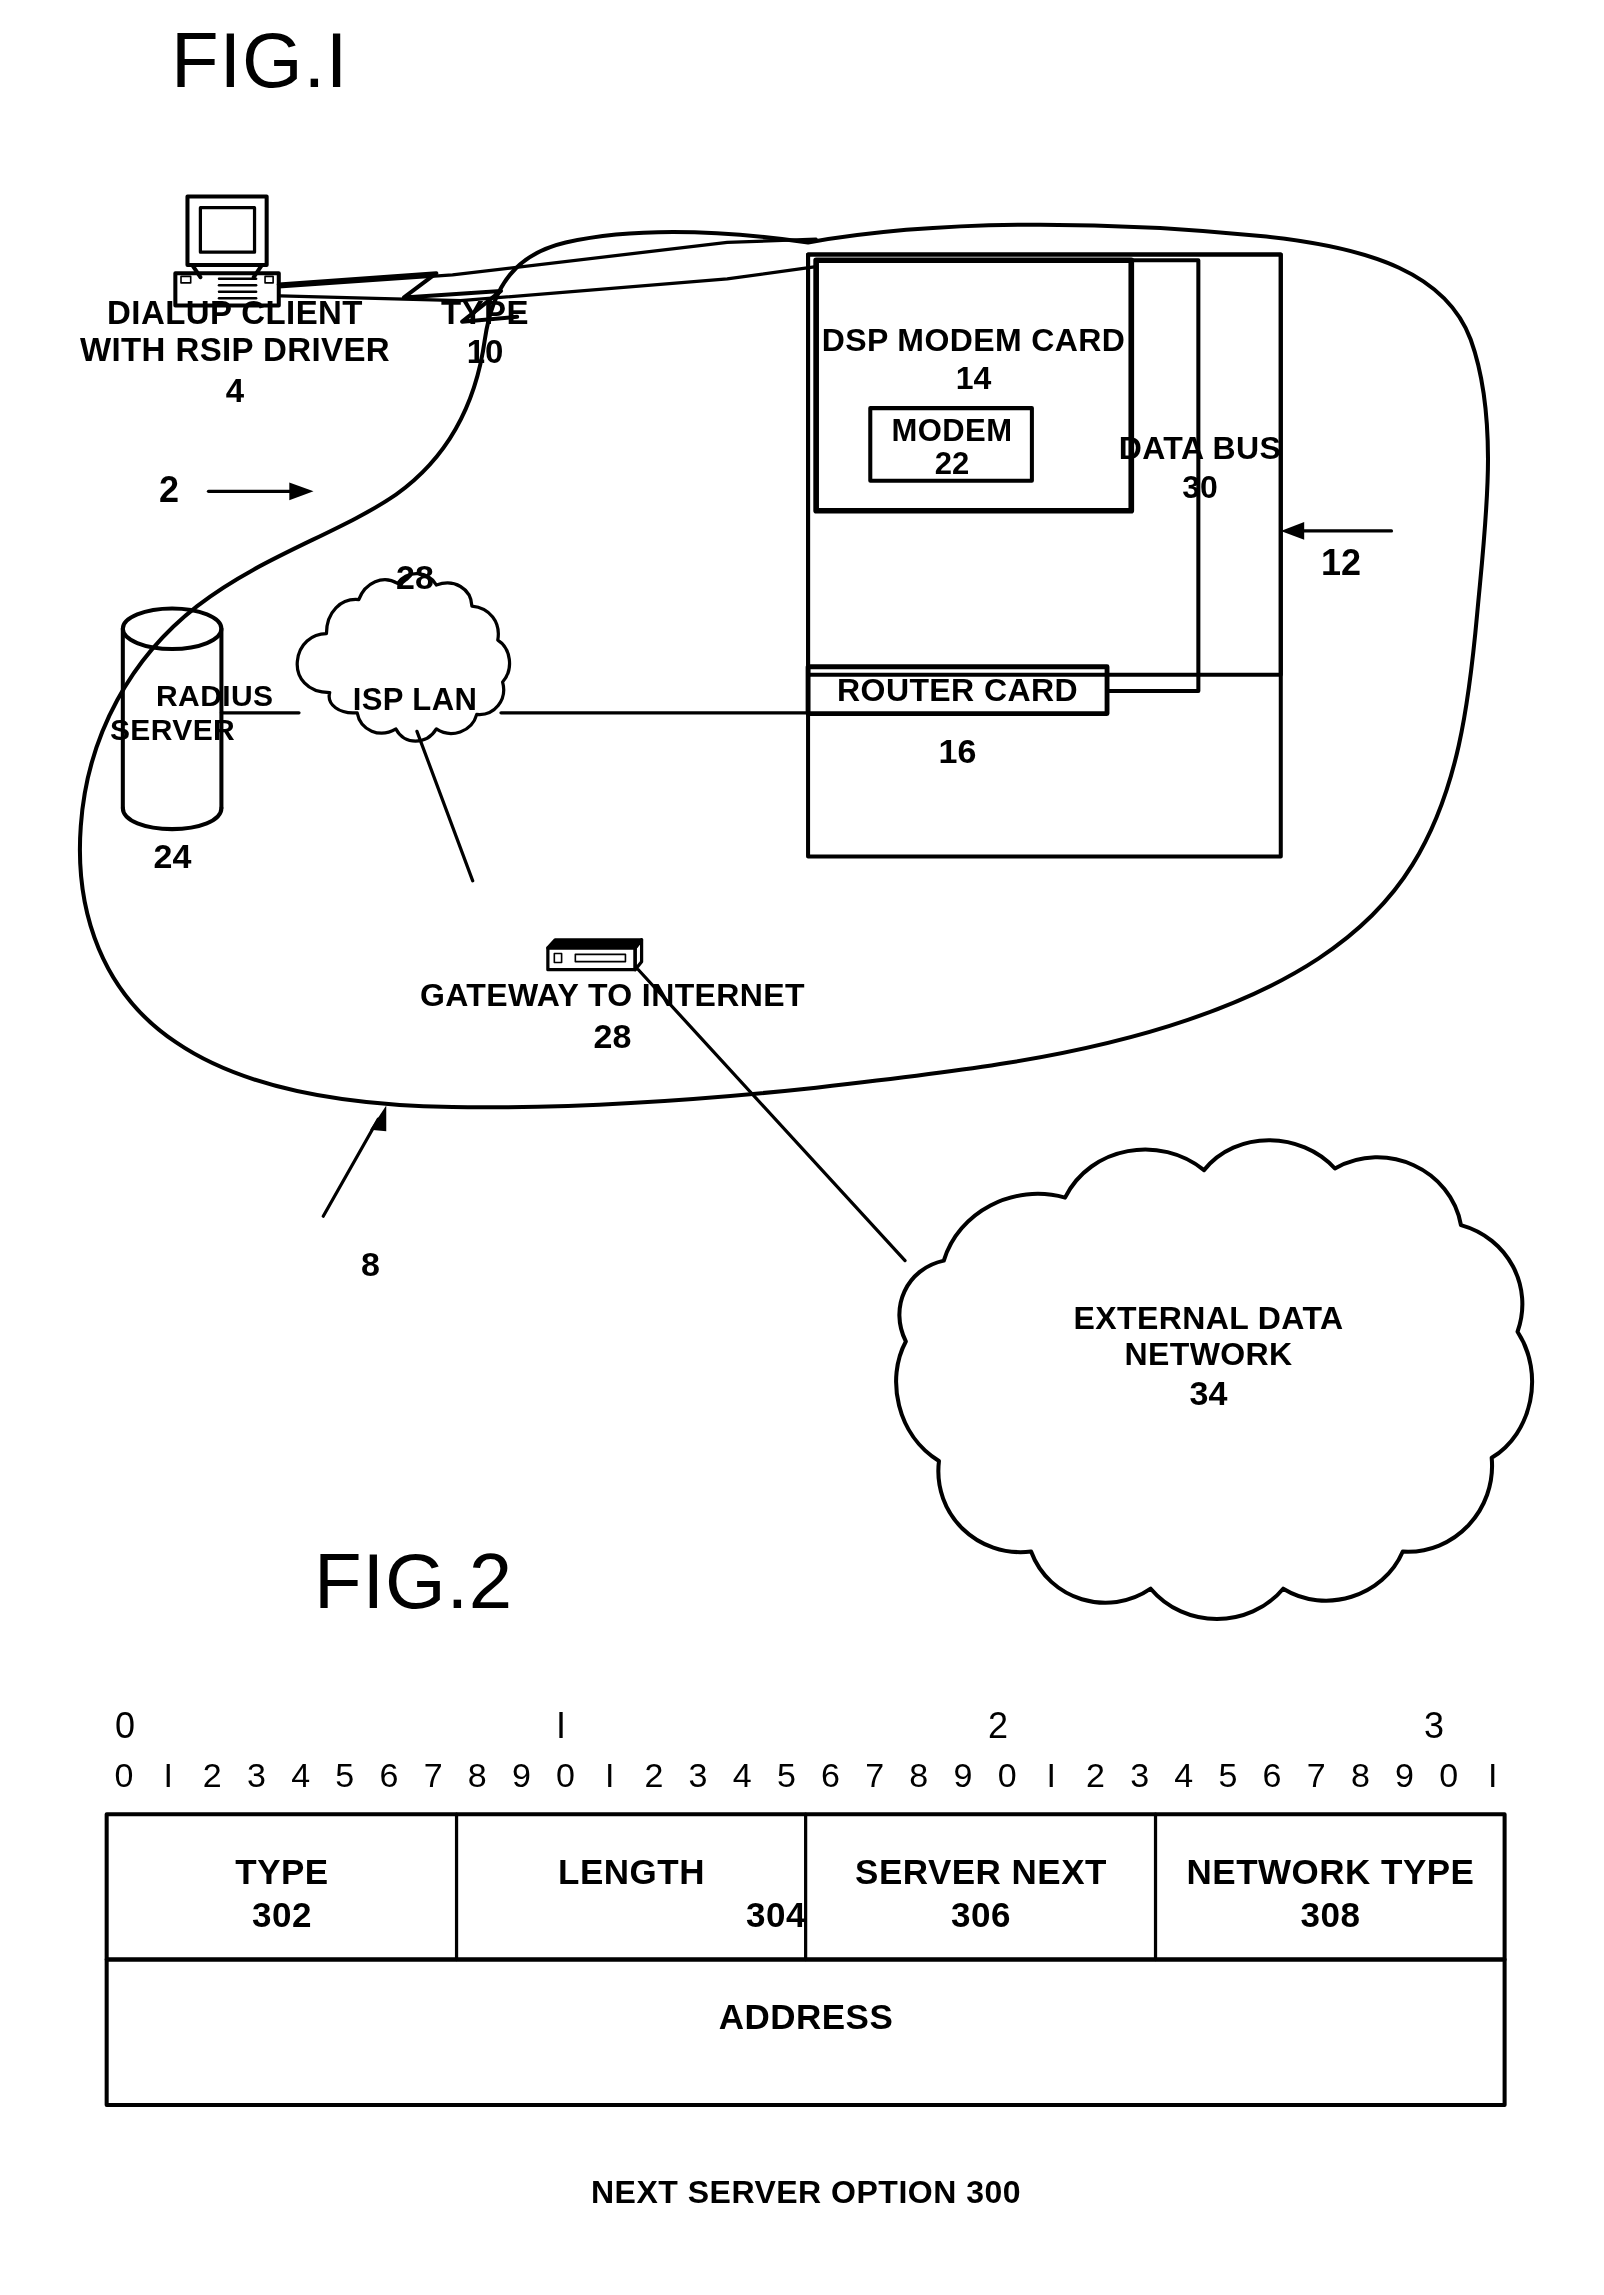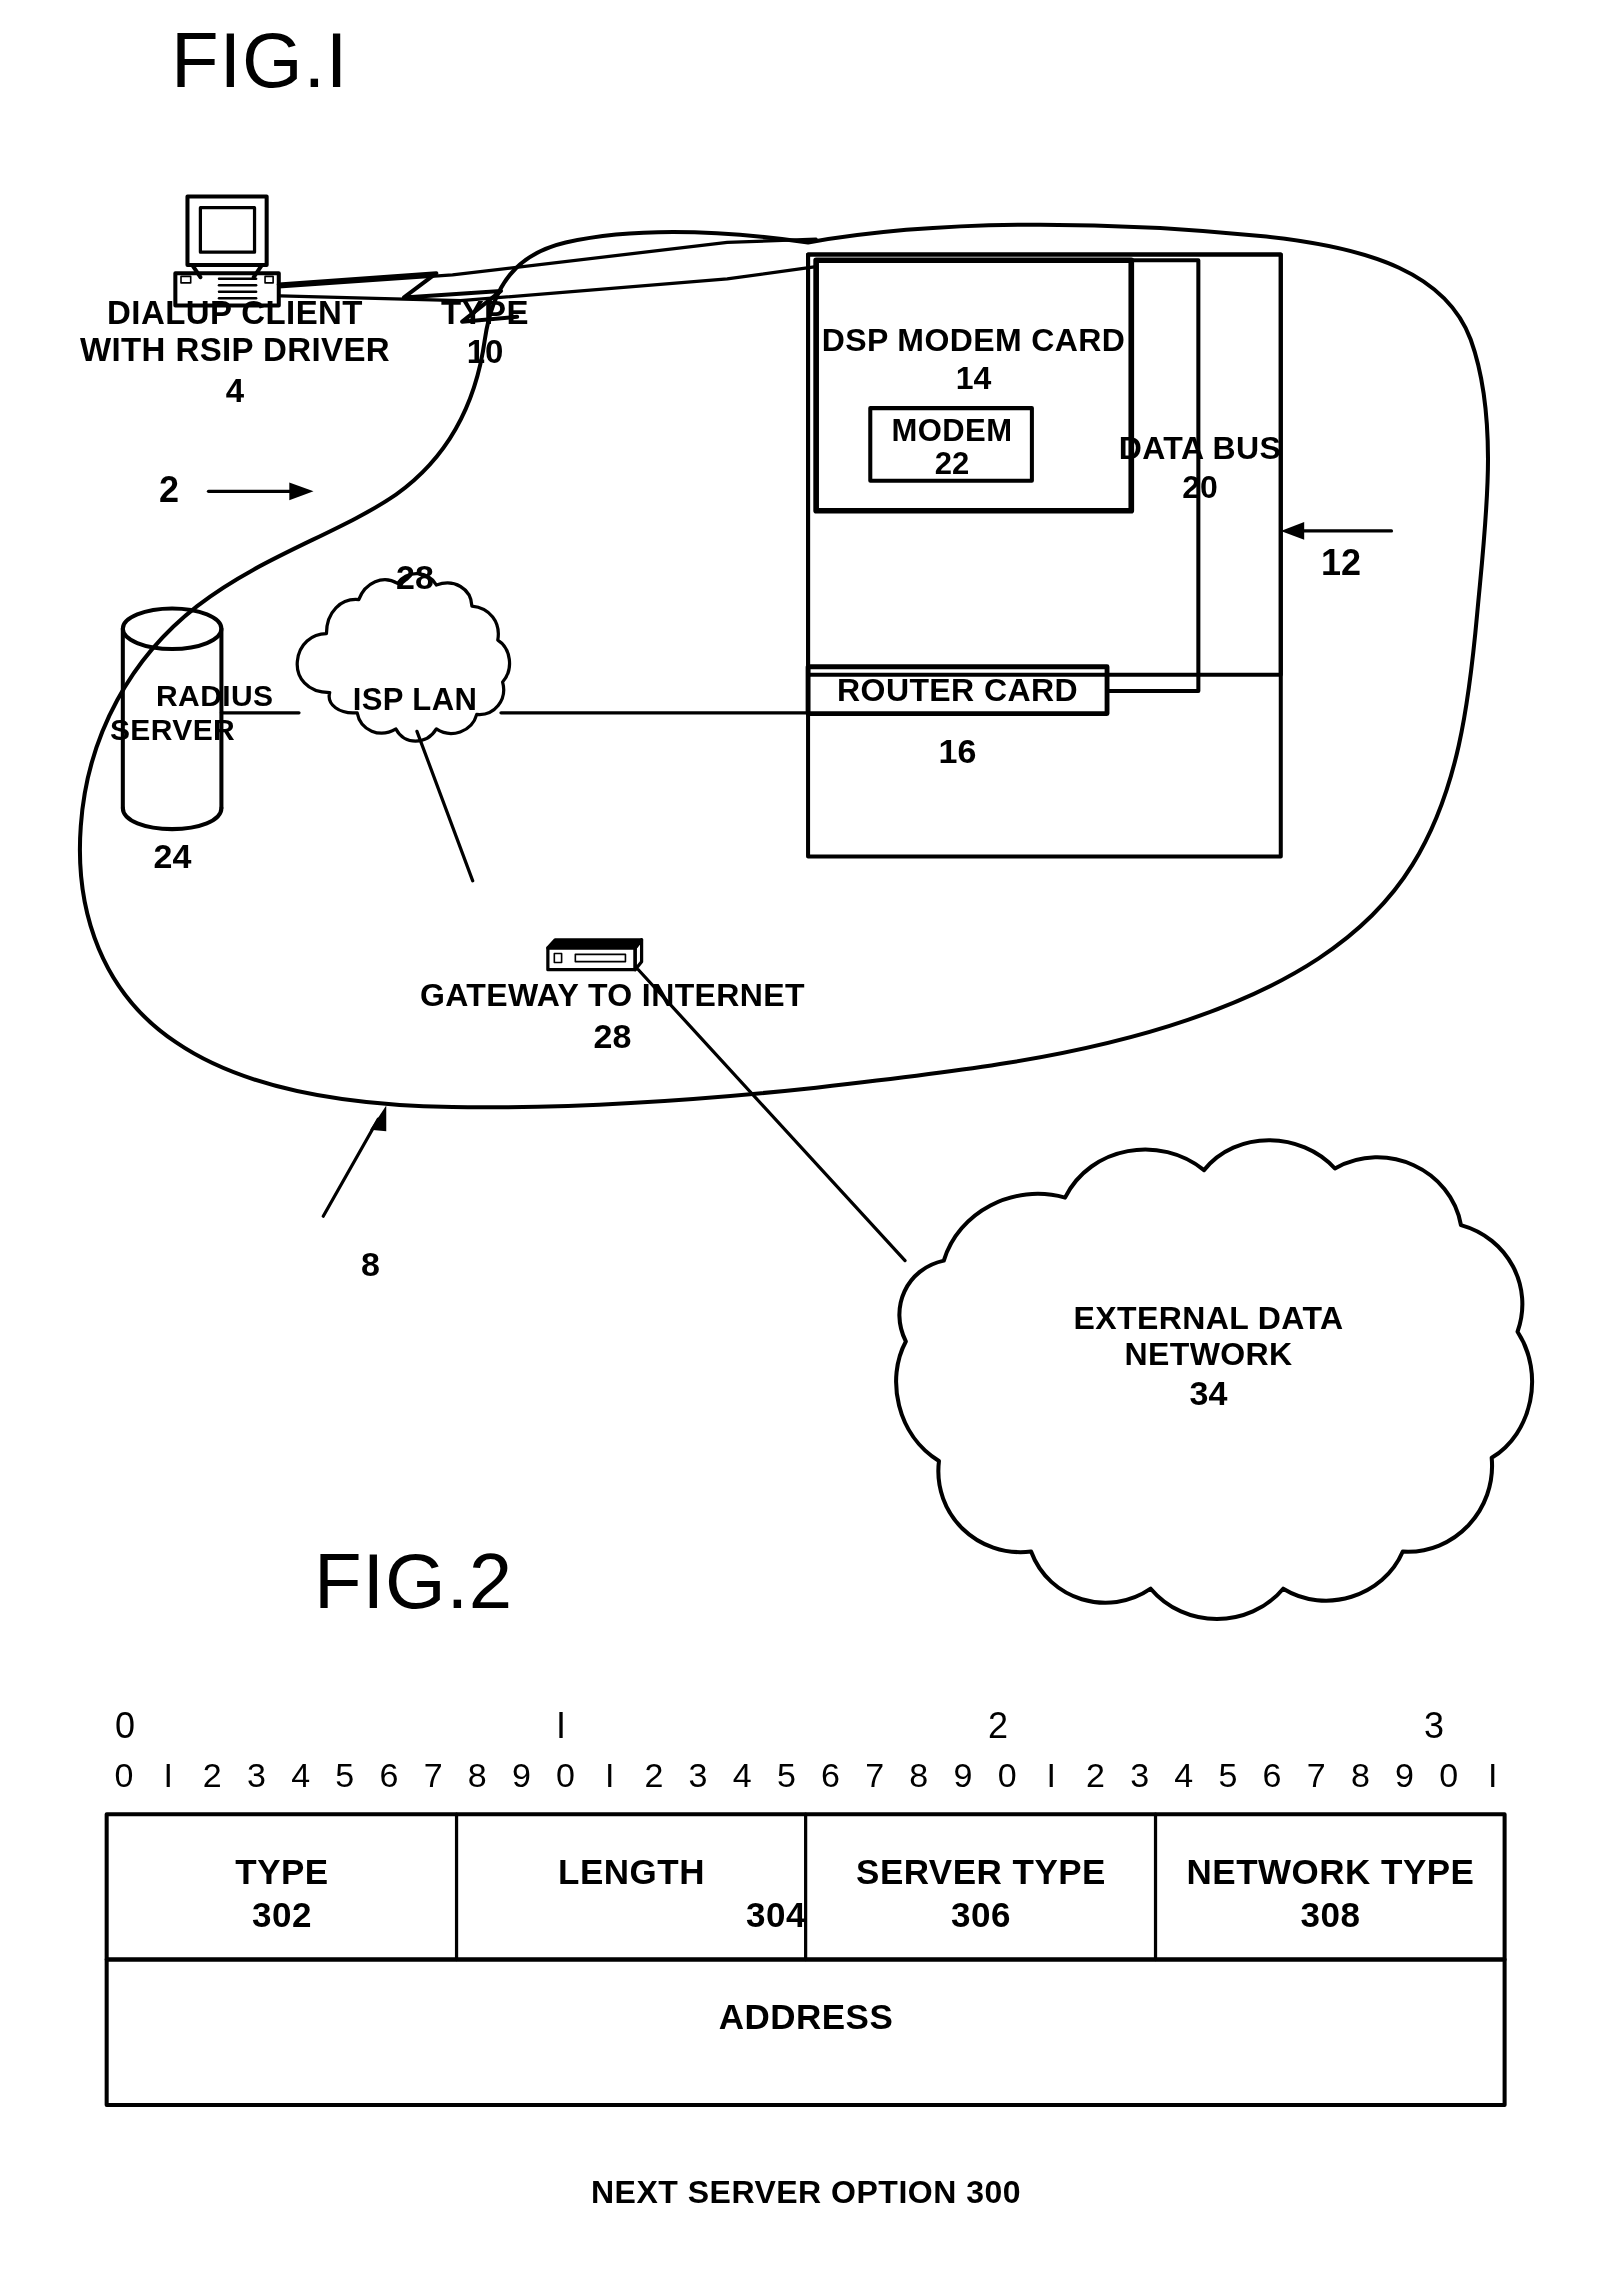--- a/index.html
+++ b/index.html
@@ -250,21 +250,21 @@
 
   <div class="num" style="left:1317px; top:542px; width:48px; font-size:36px;">12</div>
 
   <div class="lbl" style="left:816px; top:323px; width:315px; font-size:32px;">DSP MODEM CARD</div>
   <div class="num" style="left:816px; top:360px; width:315px; font-size:32px;">14</div>
 
   <div class="lbl" style="left:871px; top:414px; width:162px; font-size:31px;">MODEM</div>
   <div class="num" style="left:871px; top:446px; width:162px; font-size:31px;">22</div>
 
   <div class="lbl" style="left:1107px; top:431px; width:186px; font-size:32px;">DATA BUS</div>
-  <div class="num" style="left:1107px; top:469px; width:186px; font-size:32px;">20</div>
+  <div class="num" style="left:1107px; top:469px; width:186px; font-size:32px;">30</div>
 
   <div class="lbl" style="left:808px; top:673px; width:299px; font-size:32px;">ROUTER CARD</div>
   <div class="num" style="left:808px; top:732px; width:299px; font-size:34px;">16</div>
 
   <div class="lbl" style="left:108px; top:679px; width:129px; font-size:30px;"><span style="white-space:pre-line;margin-left:48px;">RADIUS
 SERVER</span></div>
   <div class="num" style="left:108px; top:837px; width:129px; font-size:34px;">24</div>
 
   <div class="lbl" style="left:322px; top:683px; width:186px; font-size:31px;">ISP LAN</div>
   <div class="num" style="left:322px; top:558px; width:186px; font-size:34px;">28</div>
@@ -321,21 +321,21 @@
     <span>0</span>
     <span>I</span>
   </div>
 
   <div class="cell-text" style="left:107px; top:1851px; width:350px; font-size:35px;">TYPE</div>
   <div class="cell-text" style="left:107px; top:1894px; width:350px; font-size:35px;">302</div>
 
   <div class="cell-text" style="left:457px; top:1851px; width:349px; font-size:35px;">LENGTH</div>
   <div class="cell-text" style="left:457px; top:1894px; width:349px; font-size:35px;text-align:right;">304</div>
 
-  <div class="cell-text" style="left:806px; top:1851px; width:350px; font-size:35px;">SERVER TYPE</div>
+  <div class="cell-text" style="left:806px; top:1851px; width:350px; font-size:35px;">SERVER NEXT</div>
   <div class="cell-text" style="left:806px; top:1894px; width:350px; font-size:35px;">306</div>
 
   <div class="cell-text" style="left:1156px; top:1851px; width:349px; font-size:35px;">NETWORK TYPE</div>
   <div class="cell-text" style="left:1156px; top:1894px; width:349px; font-size:35px;">308</div>
 
   <div class="cell-text" style="left:107px; top:1996px; width:1398px; font-size:35px;">ADDRESS</div>
 
   <div class="cell-text" style="left:107px; top:2174px; width:1398px; font-size:32px;">NEXT SERVER OPTION 300</div>
 
 </div>

